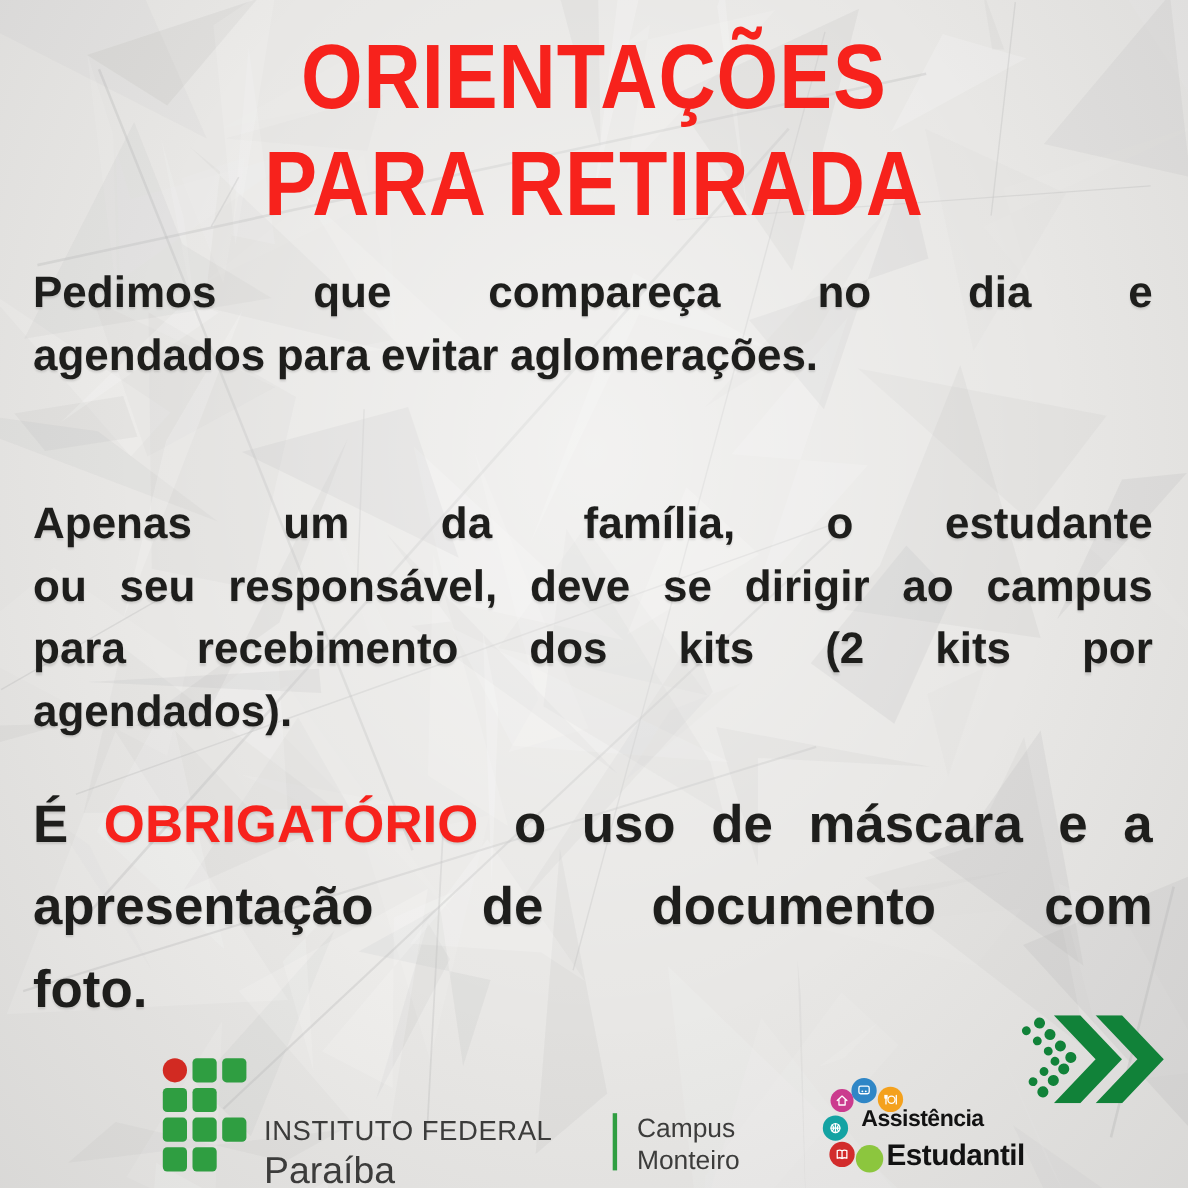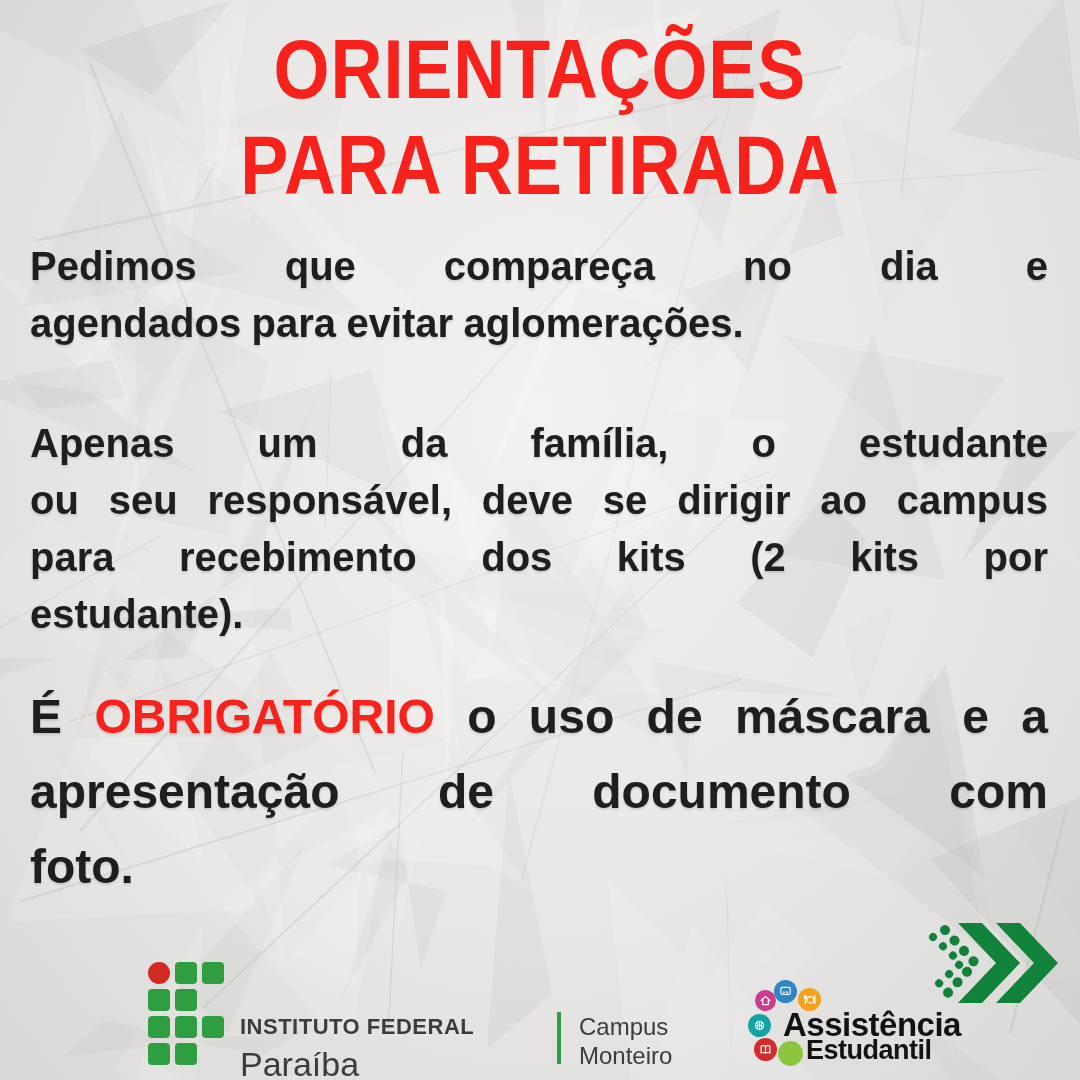--- a/index.html
+++ b/index.html
@@ -31,54 +31,54 @@
     white-space:nowrap;
   }
 
   
   #paragraphs{position:absolute;left:30px;right:32px;top:238px;color:var(--dark);}
   .para{font-weight:bold;text-shadow:0 2px 2px rgba(0,0,0,0.12);}
   .para-normal{font-size:40px;}
   .para-normal .tline{height:57px;line-height:57px;}
   .para-large{font-size:48px;}
   .para-large .tline{height:75px;line-height:75px;}
-  .para-2{margin-top:63px;}
+  .para-2{margin-top:96px;}
   .para-3{margin-top:36px;}
   .tline{display:flex;white-space:nowrap;}
   .tline.just{justify-content:space-between;}
   .tline.plain{justify-content:flex-start;}
   .tline.plain span{margin-right:0.26em;}
   .red-word{color:var(--red);}
 
   
   .footer{position:absolute;left:0;top:900px;width:1080px;height:180px;}
 
   .if-logo{position:absolute;left:148px;top:62px;width:76px;height:103px;
     display:grid;grid-template-columns:repeat(3,22px);grid-template-rows:repeat(4,22px);gap:5px;}
   .if-cell{width:22px;height:22px;border-radius:4px;}
   .if-cell.sq{background:var(--if-green);}
   .if-cell.dot{background:var(--if-red);border-radius:50%;}
   .if-cell.empty{background:transparent;}
 
-  .if-name{position:absolute;left:240px;top:114px;font-size:22px;font-weight:bold;
+  .if-name{position:absolute;left:240px;top:114px;font-size:25px;font-weight:normal;
     color:var(--footer-text);letter-spacing:0.5px;white-space:nowrap;}
   .if-sub{position:absolute;left:240px;top:145px;font-size:34px;color:var(--footer-text);}
   .if-divider{position:absolute;left:557px;top:112px;width:4px;height:52px;background:var(--if-green);}
   .campus{position:absolute;left:579px;top:112px;font-size:24px;line-height:29px;color:var(--footer-text);}
 
   .assist{position:absolute;left:745px;top:75px;width:215px;height:105px;}
   .assist-circle{position:absolute;border-radius:50%;display:flex;align-items:center;justify-content:center;}
   .assist-circle svg{display:block;}
   .assist-c0{left:10px;top:15px;width:21px;height:21px;}
   .assist-c1{left:29px;top:5px;width:23px;height:23px;}
   .assist-c2{left:53px;top:13px;width:23px;height:23px;}
   .assist-c3{left:3px;top:39px;width:23px;height:23px;}
   .assist-c4{left:9px;top:63px;width:23px;height:23px;}
   .assist-c5{left:33px;top:66px;width:25px;height:25px;}
-  .assist-word1{position:absolute;left:38px;top:31px;font-size:33px;font-weight:bold;
+  .assist-word1{position:absolute;left:38px;top:31px;font-size:21px;font-weight:bold;
     color:#121212;letter-spacing:-0.5px;white-space:nowrap;}
   .assist-word2{position:absolute;left:61px;top:60px;font-size:27px;font-weight:bold;
     color:#121212;letter-spacing:-0.5px;white-space:nowrap;}
 
   .arrow{position:absolute;left:928px;top:23px;}
 </style>
 </head>
 <body>
 
 <svg id="texture" xmlns="http://www.w3.org/2000/svg" viewBox="0 0 1080 1080">
@@ -240,21 +240,21 @@
         <div class="tline just">
           <span>para</span>
           <span>recebimento</span>
           <span>dos</span>
           <span>kits</span>
           <span>(2</span>
           <span>kits</span>
           <span>por</span>
         </div>
         <div class="tline plain">
-          <span>estudante).</span>
+          <span>agendados).</span>
         </div>
       </div>
       <div class="para para-3 para-large">
         <div class="tline just">
           <span>É</span>
           <span class="red-word">OBRIGATÓRIO</span>
           <span>o</span>
           <span>uso</span>
           <span>de</span>
           <span>máscara</span>

